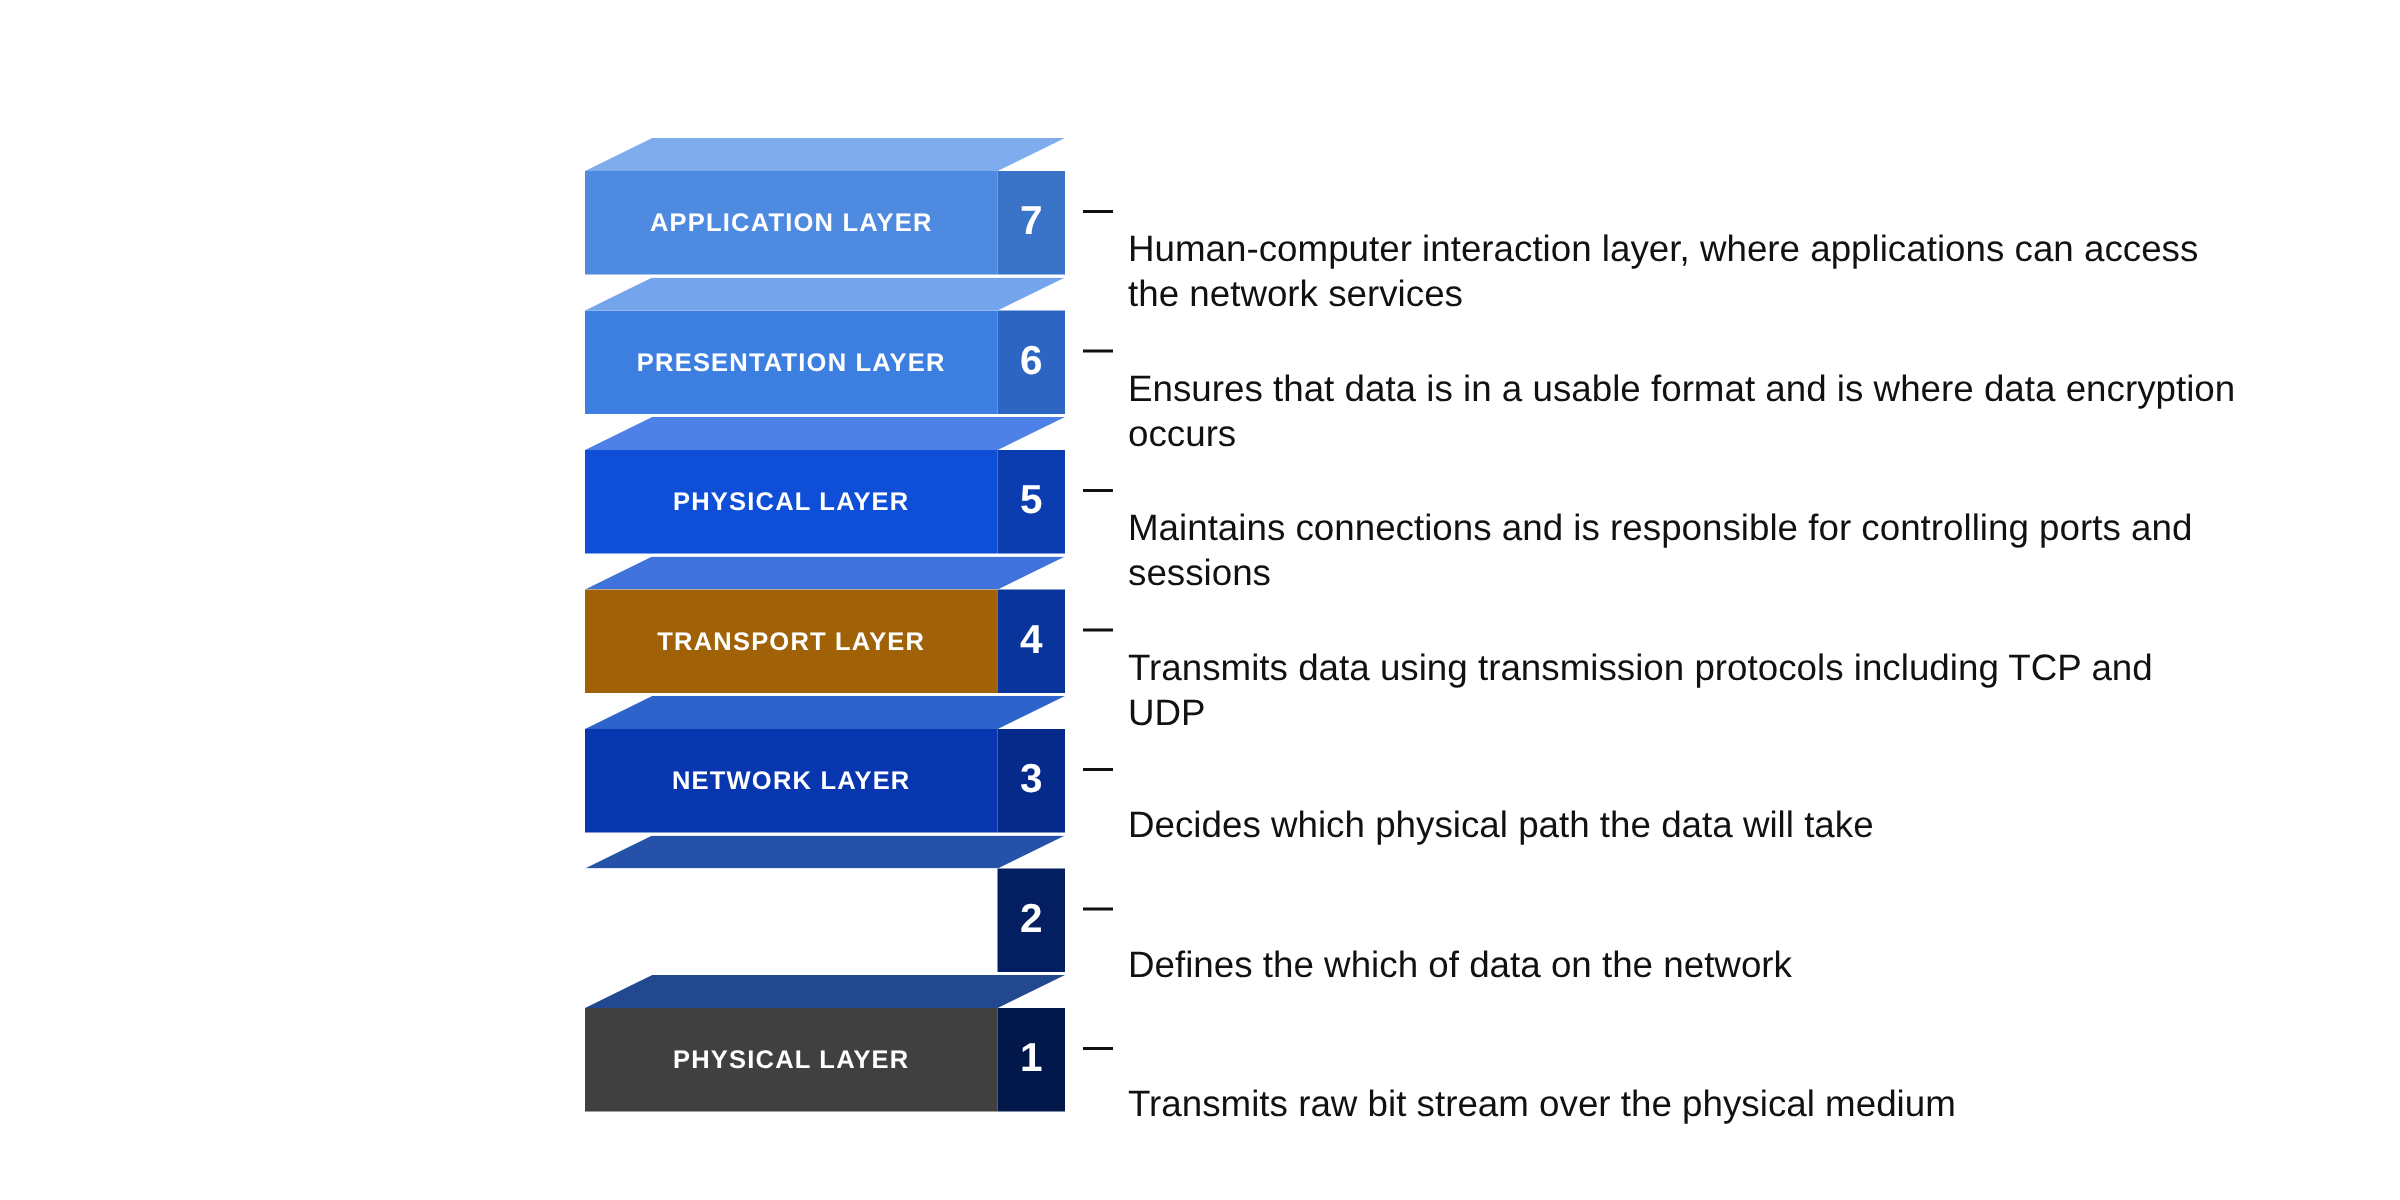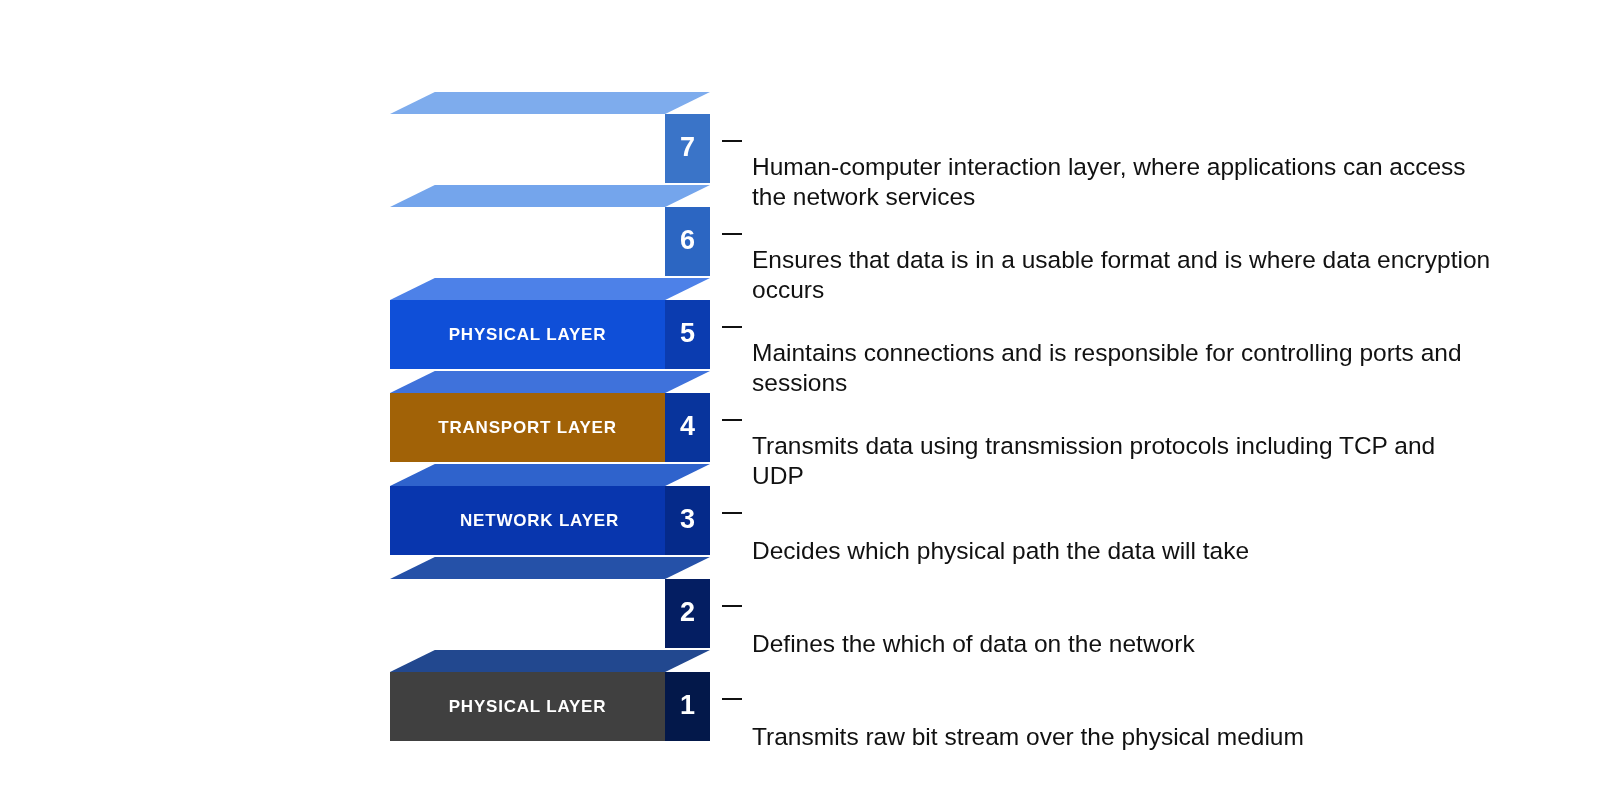--- a/index.html
+++ b/index.html
@@ -109,30 +109,36 @@
     top: 32px;
   }
 </style>
 </head>
 <body>
 
 <div id="diagram">
     <div class="layer-row" style="top: 92px;">
       <div class="block">
         <div class="face-top" style="background: rgb(126, 172, 237);"></div>
+        <div class="face-front" style="background: rgb(77, 138, 224);">
+          <div class="layer-label">APPLICATION LAYER</div>
+        </div>
         <div class="face-side" style="background: rgb(58, 116, 200);">
           <div class="layer-number">7</div>
         </div>
       </div>
       <div class="dash"></div>
       <div class="desc">Human-computer interaction layer, where applications can access the network services</div>
     </div>
     <div class="layer-row" style="top: 185px;">
       <div class="block">
         <div class="face-top" style="background: rgb(116, 165, 236);"></div>
+        <div class="face-front" style="background: rgb(61, 127, 224);">
+          <div class="layer-label">PRESENTATION LAYER</div>
+        </div>
         <div class="face-side" style="background: rgb(44, 102, 194);">
           <div class="layer-number">6</div>
         </div>
       </div>
       <div class="dash"></div>
       <div class="desc">Ensures that data is in a usable format and is where data encryption occurs</div>
     </div>
     <div class="layer-row" style="top: 278px;">
       <div class="block">
         <div class="face-top" style="background: rgb(77, 129, 232);"></div>
@@ -155,21 +161,21 @@
         <div class="face-side" style="background: rgb(8, 52, 156);">
           <div class="layer-number">4</div>
         </div>
       </div>
       <div class="dash"></div>
       <div class="desc">Transmits data using transmission protocols including TCP and UDP</div>
     </div>
     <div class="layer-row" style="top: 464px;">
       <div class="block">
         <div class="face-top" style="background: rgb(47, 99, 204);"></div>
-        <div class="face-front" style="background: rgb(8, 54, 174); padding-left: 12px;">
+        <div class="face-front" style="background: rgb(8, 54, 174);">
           <div class="layer-label">NETWORK LAYER</div>
         </div>
         <div class="face-side" style="background: rgb(5, 42, 138);">
           <div class="layer-number">3</div>
         </div>
       </div>
       <div class="dash"></div>
       <div class="desc one-line">Decides which physical path the data will take</div>
     </div>
     <div class="layer-row" style="top: 557px;">

